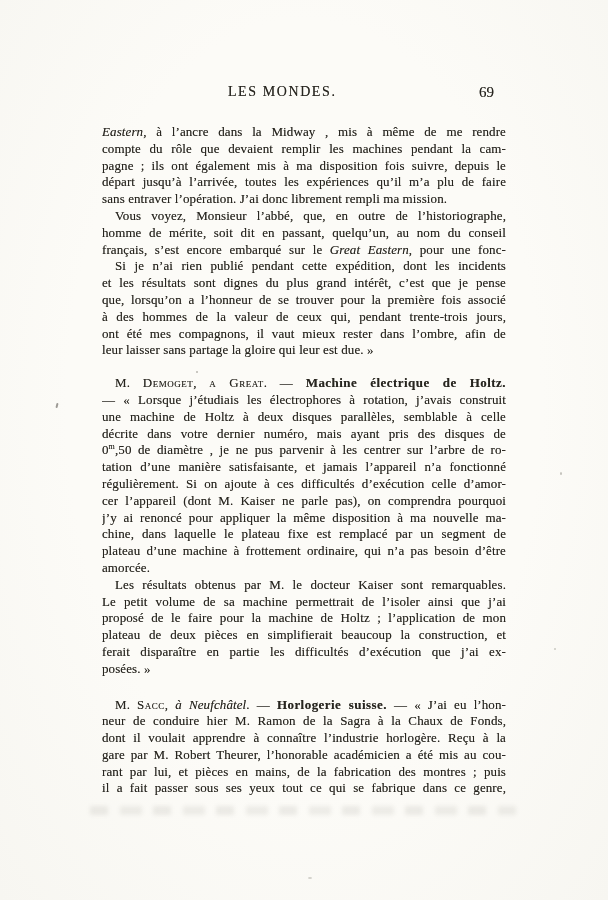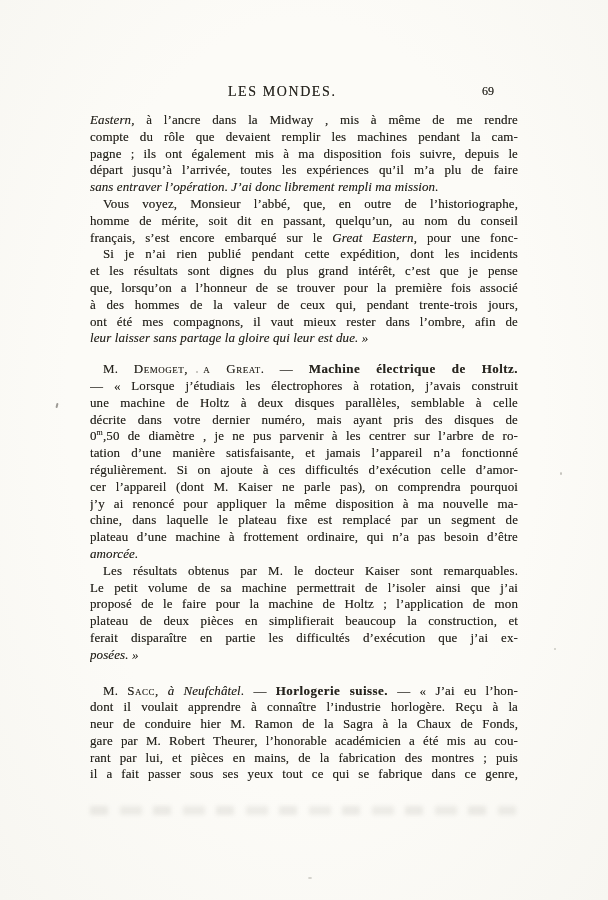--- a/index.html
+++ b/index.html
@@ -16,39 +16,39 @@
   .running-head{
     position:absolute;top:84px;left:86px;width:436px;height:18px;
     font-size:14px;font-weight:normal;
   }
   .journal-title{
     position:absolute;left:45%;transform:translateX(-50%);
     letter-spacing:1.6px;white-space:nowrap;
     text-shadow:0 0 .5px rgba(40,38,32,.55);
   }
   .page-number{
-    position:absolute;right:28px;top:0;font-size:12px;
+    position:absolute;right:28px;top:0;font-size:15px;
     text-shadow:0 0 .5px rgba(40,38,32,.55);
   }
   
   .text-block{
     position:absolute;top:108px;left:86px;width:436px;
     font-size:13px;line-height:16.8px;
     text-shadow:0 0 .5px rgba(40,38,32,.5);
   }
   .line{
     text-align:justify;
     text-align-last:justify;
     letter-spacing:.1px;
     overflow:hidden;
     max-height:16.8px;
   }
-  .line.last{text-align-last:left;font-style:italic;}
+  .line.last{text-align-last:left;}
   .line.indent{text-indent:13px;}
-  .section{margin:4px;}
+  .section{margin:16px;}
   [data-name="section-demoget-machine-holtz"]{margin-top:14px;}
   [data-name="section-sacc-horlogerie-suisse"]{margin-top:19px;}
   .i{font-style:italic;}
   .b{font-weight:bold;letter-spacing:.45px;}
   .sc{font-variant:small-caps;letter-spacing:.5px;}
   .sup{vertical-align:super;font-size:8px;line-height:0;}
   
   .artifact{position:absolute;border-radius:50%;pointer-events:none;}
   .a1{left:56px;top:403px;width:2px;height:5px;background:rgba(95,92,85,.6);border-radius:2px;transform:rotate(14deg);}
   .a2{left:196px;top:371px;width:2px;height:2px;background:rgba(120,117,108,.5);}
@@ -116,22 +116,22 @@
           <div class="line" data-name="text-line"><span data-name="text-segment">Le petit volume de sa machine permettrait de l’isoler ainsi que j’ai</span></div>
           <div class="line" data-name="text-line"><span data-name="text-segment">proposé de le faire pour la machine de Holtz ; l’application de mon</span></div>
           <div class="line" data-name="text-line"><span data-name="text-segment">plateau de deux pièces en simplifierait beaucoup la construction, et</span></div>
           <div class="line" data-name="text-line"><span data-name="text-segment">ferait disparaître en partie les difficultés d’exécution que j’ai ex-</span></div>
           <div class="line last" data-name="text-line"><span data-name="text-segment">posées. »</span></div>
         </div>
       </div>
       <div class="section" data-name="section-sacc-horlogerie-suisse">
         <div class="paragraph" data-name="paragraph">
           <div class="line indent" data-name="text-line"><span data-name="text-segment">M. </span><span class="sc" data-name="correspondent-name">Sacc</span><span data-name="text-segment">, </span><span class="i" data-name="text-segment">à Neufchâtel</span><span data-name="text-segment">. — </span><span class="b" data-name="article-title">Horlogerie suisse.</span><span data-name="text-segment"> — « J’ai eu l’hon-</span></div>
+          <div class="line" data-name="text-line"><span data-name="text-segment">neur de conduire hier M. Ramon de la Sagra à la Chaux de Fonds,</span></div>
           <div class="line" data-name="text-line"><span data-name="text-segment">dont il voulait apprendre à connaître l’industrie horlogère. Reçu à la</span></div>
-          <div class="line" data-name="text-line"><span data-name="text-segment">neur de conduire hier M. Ramon de la Sagra à la Chaux de Fonds,</span></div>
           <div class="line" data-name="text-line"><span data-name="text-segment">gare par M. Robert Theurer, l’honorable académicien a été mis au cou-</span></div>
           <div class="line" data-name="text-line"><span data-name="text-segment">rant par lui, et pièces en mains, de la fabrication des montres ; puis</span></div>
           <div class="line" data-name="text-line"><span data-name="text-segment">il a fait passer sous ses yeux tout ce qui se fabrique dans ce genre,</span></div>
         </div>
       </div>
     </div>
 
   <span class="artifact a1" data-name="scan-artifact"></span>
   <span class="artifact a2" data-name="scan-artifact"></span>
   <span class="artifact a3" data-name="scan-artifact"></span>

